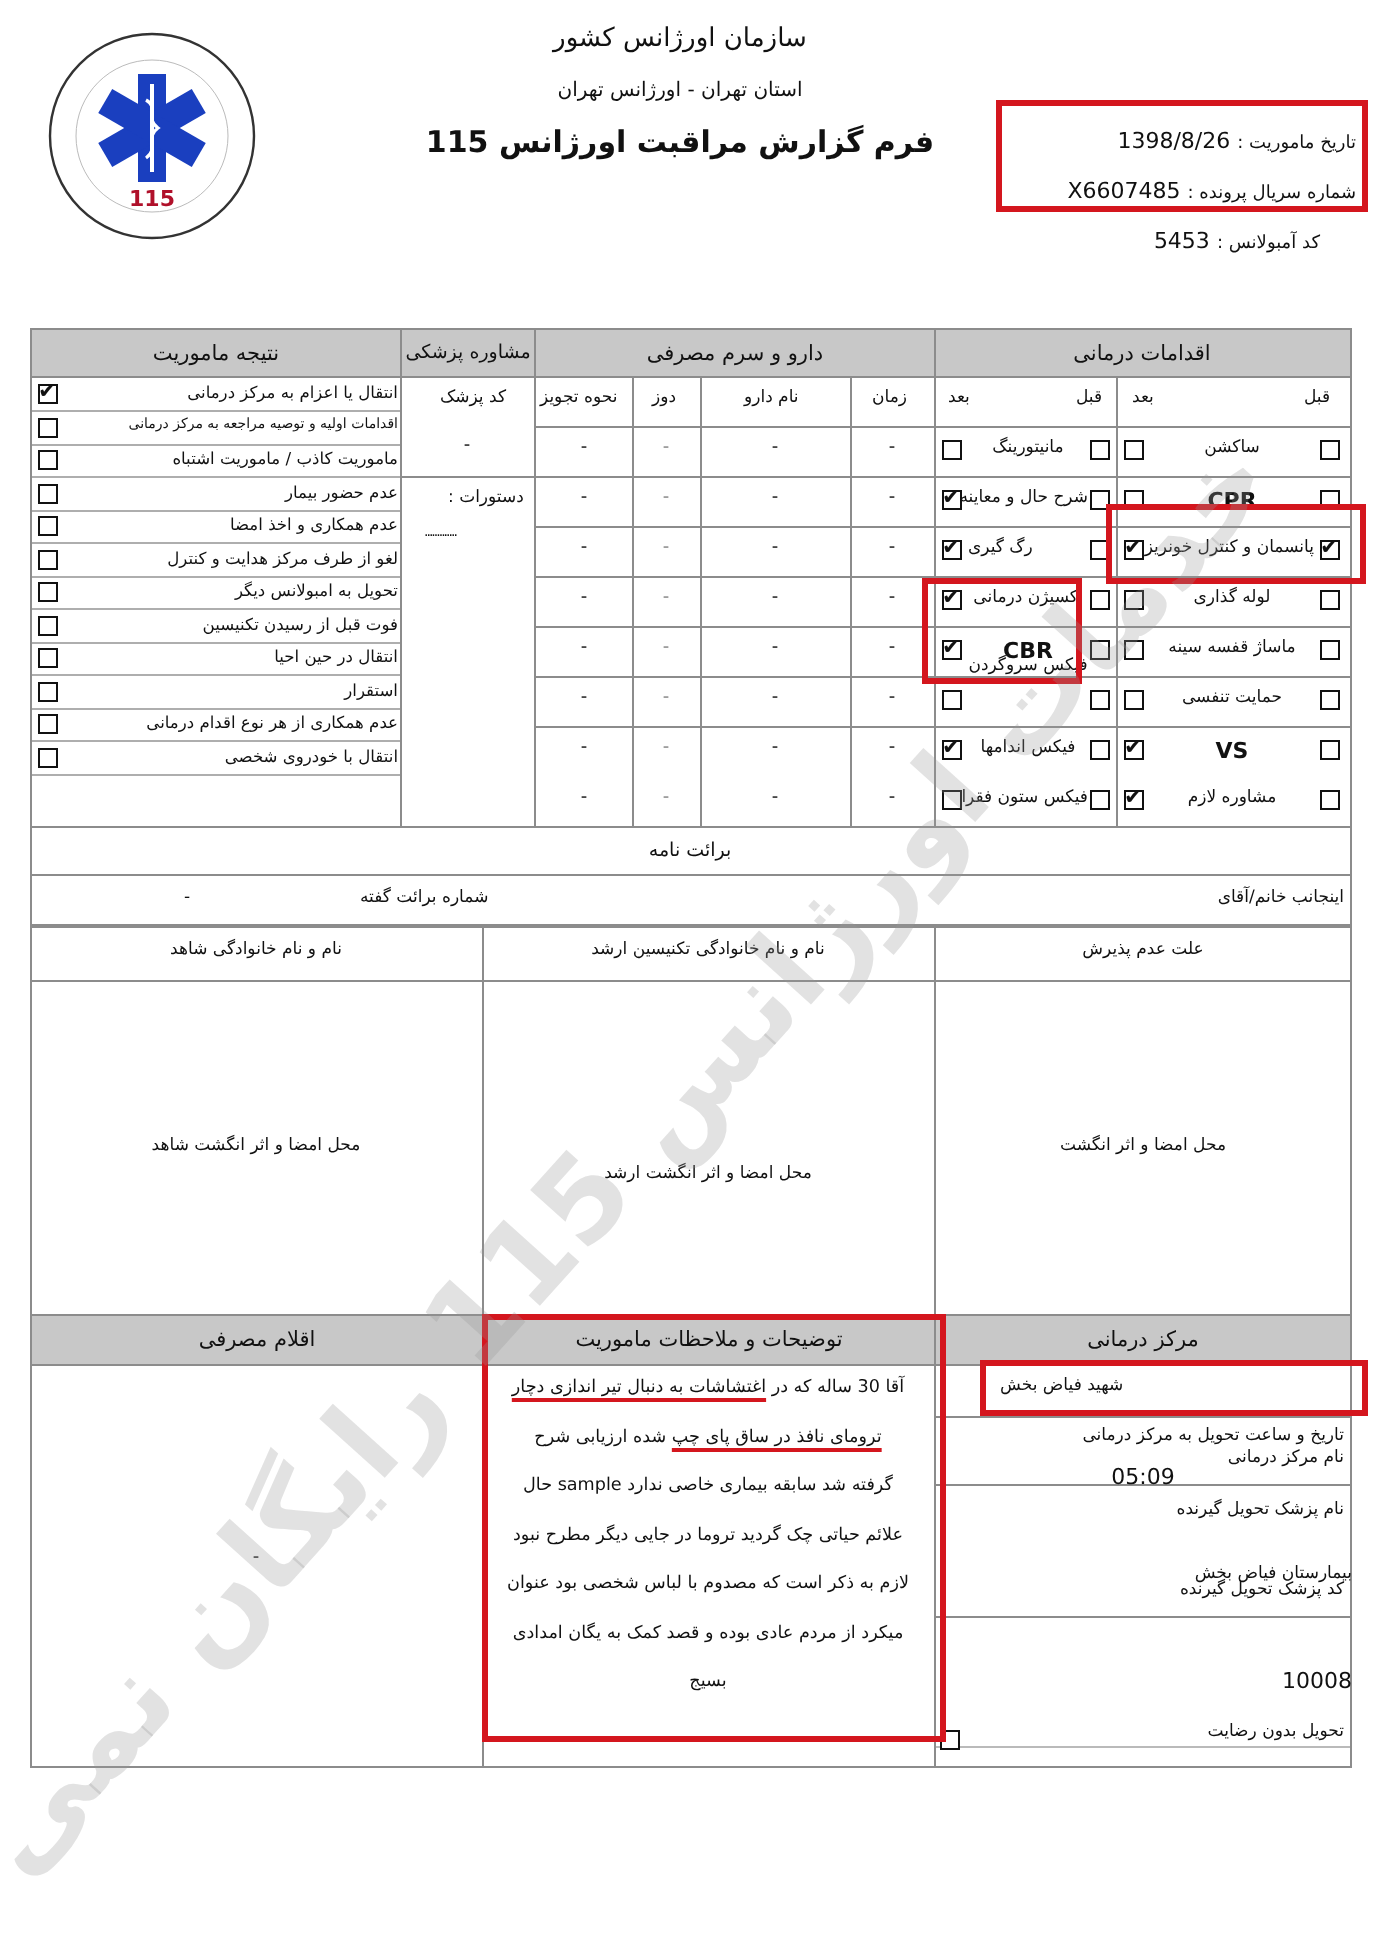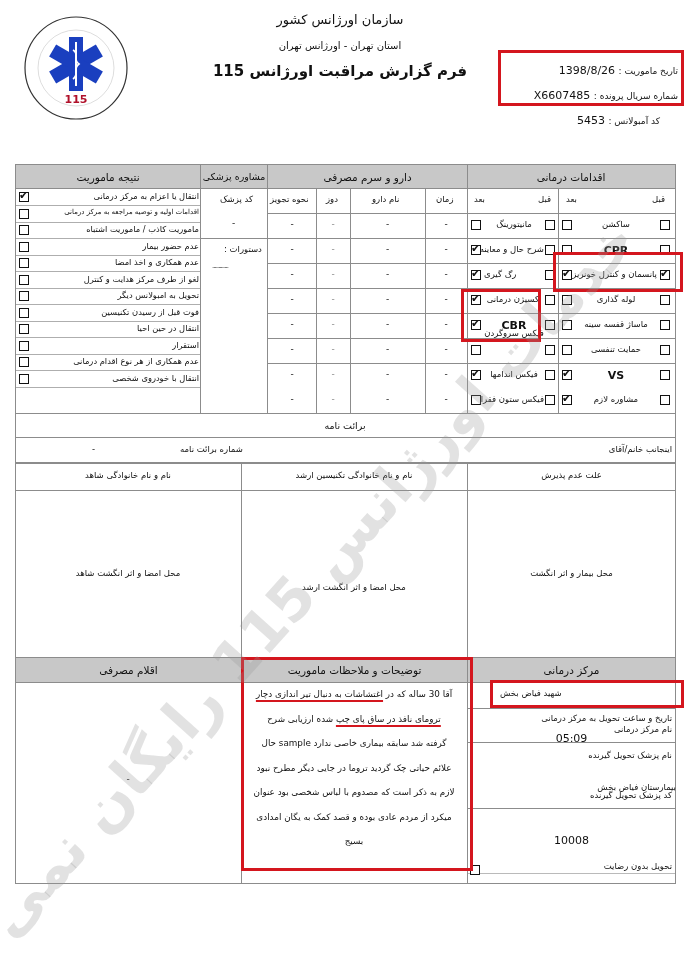--- a/index.html
+++ b/index.html
@@ -222,31 +222,31 @@
     <div class="txt" style="right:491px;top:372.5px;font-size:8.3px;">انتقال با خودروی شخصی</div>
   </div>
 
 <div class="redbox" style="left:553px;top:252px;width:130px;height:40px;"></div>
 <div class="redbox" style="left:461px;top:289px;width:80px;height:53px;"></div>
 
 <div class="line" style="left:15px;top:413px;width:661px;height:1px;"></div>
 <div class="txt" style="left:0;width:690px;text-align:center;top:420px;font-size:9.5px;">برائت نامه</div>
 <div class="line" style="left:15px;top:437px;width:661px;height:1px;"></div>
 <div class="txt" style="right:18px;top:444px;">اینجانب خانم/آقای</div>
-<div class="txt" style="left:180px;top:444px;">شماره برائت نامه</div>
+<div class="txt" style="left:180px;top:444px;">شماره برائت گفته</div>
 <div class="txt" style="left:92px;top:444px;">-</div>
 
 <div class="abs" style="left:15px;top:463px;width:661px;height:195px;border:1px solid #8c8c8c;box-sizing:border-box;"></div>
 <div class="line" style="left:241px;top:463px;width:1px;height:195px;"></div>
 <div class="line" style="left:467px;top:463px;width:1px;height:195px;"></div>
 <div class="line" style="left:15px;top:490px;width:661px;height:1px;"></div>
 <div class="txt" style="left:467px;width:209px;text-align:center;top:470px;">علت عدم پذیرش</div>
 <div class="txt" style="left:241px;width:226px;text-align:center;top:470px;">نام و نام خانوادگی تکنیسین ارشد</div>
 <div class="txt" style="left:15px;width:226px;text-align:center;top:470px;">نام و نام خانوادگی شاهد</div>
-<div class="txt" style="left:467px;width:209px;text-align:center;top:568px;">محل بیمار و اثر انگشت</div>
+<div class="txt" style="left:467px;width:209px;text-align:center;top:568px;">محل امضا و اثر انگشت</div>
 <div class="txt" style="left:241px;width:226px;text-align:center;top:582px;">محل امضا و اثر انگشت ارشد</div>
 <div class="txt" style="left:15px;width:226px;text-align:center;top:568px;">محل امضا و اثر انگشت شاهد</div>
 
 <div class="abs" style="left:15px;top:657px;width:661px;height:227px;border:1px solid #8c8c8c;box-sizing:border-box;"></div>
 <div class="line" style="left:241px;top:657px;width:1px;height:227px;"></div>
 <div class="line" style="left:467px;top:657px;width:1px;height:227px;"></div>
 <div class="cell-head" style="left:468px;top:658px;width:207px;height:24px;">مرکز درمانی</div>
 <div class="cell-head" style="left:242px;top:658px;width:225px;height:24px;">توضیحات و ملاحظات ماموریت</div>
 <div class="cell-head" style="left:16px;top:658px;width:225px;height:24px;">اقلام مصرفی</div>
 <div class="dash" style="left:15px;width:226px;top:774px;">-</div>
@@ -256,21 +256,21 @@
 <div class="line" style="left:467px;top:873px;width:209px;height:1px;opacity:0.6;"></div>
 <div class="txt" style="right:18px;top:688px;margin-top:36px;">نام مرکز درمانی</div>
 <div class="txt" style="left:500px;top:688px;">شهید فیاض بخش</div>
 <div class="redbox" style="left:490px;top:680px;width:194px;height:28px;"></div>
 <div class="line" style="left:467px;top:708px;width:209px;height:1px;"></div>
 <div class="txt" style="right:18px;top:713px;">تاریخ و ساعت تحویل به مرکز درمانی</div>
 <div class="txt" style="left:467px;width:209px;text-align:center;top:732px;font-size:11px;">05:09</div>
 <div class="txt" style="right:18px;top:750px;">نام پزشک تحویل گیرنده</div>
 <div class="txt" style="left:467px;width:209px;text-align:right;top:782px;">بیمارستان فیاض بخش</div>
 <div class="txt" style="right:18px;top:790px;">کد پزشک تحویل گیرنده</div>
-<div class="txt" style="left:467px;width:209px;text-align:center;top:834px;font-size:11px;">10008</div>
+<div class="txt" style="left:467px;width:209px;text-align:right;top:834px;font-size:11px;">10008</div>
 <div class="txt" style="right:18px;top:861px;">تحویل بدون رضایت</div>
 <div class="cb" id="no-consent-cb" style="left:470px;top:865px;"></div>
 
 <div class="notes" id="notes">
     <div><span>آقا 30 ساله که در </span><span class="ul-red">اغتشاشات به دنبال تیر اندازی دچار</span></div>
     <div><span class="ul-red">ترومای نافذ در ساق پای چپ</span><span> شده ارزیابی شرح</span></div>
     <div><span>گرفته شد سابقه بیماری خاصی ندارد sample حال</span></div>
     <div><span>علائم حیاتی چک گردید تروما در جایی دیگر مطرح نبود</span></div>
     <div><span>لازم به ذکر است که مصدوم با لباس شخصی بود عنوان</span></div>
     <div><span>میکرد از مردم عادی بوده و قصد کمک به یگان امدادی</span></div>

